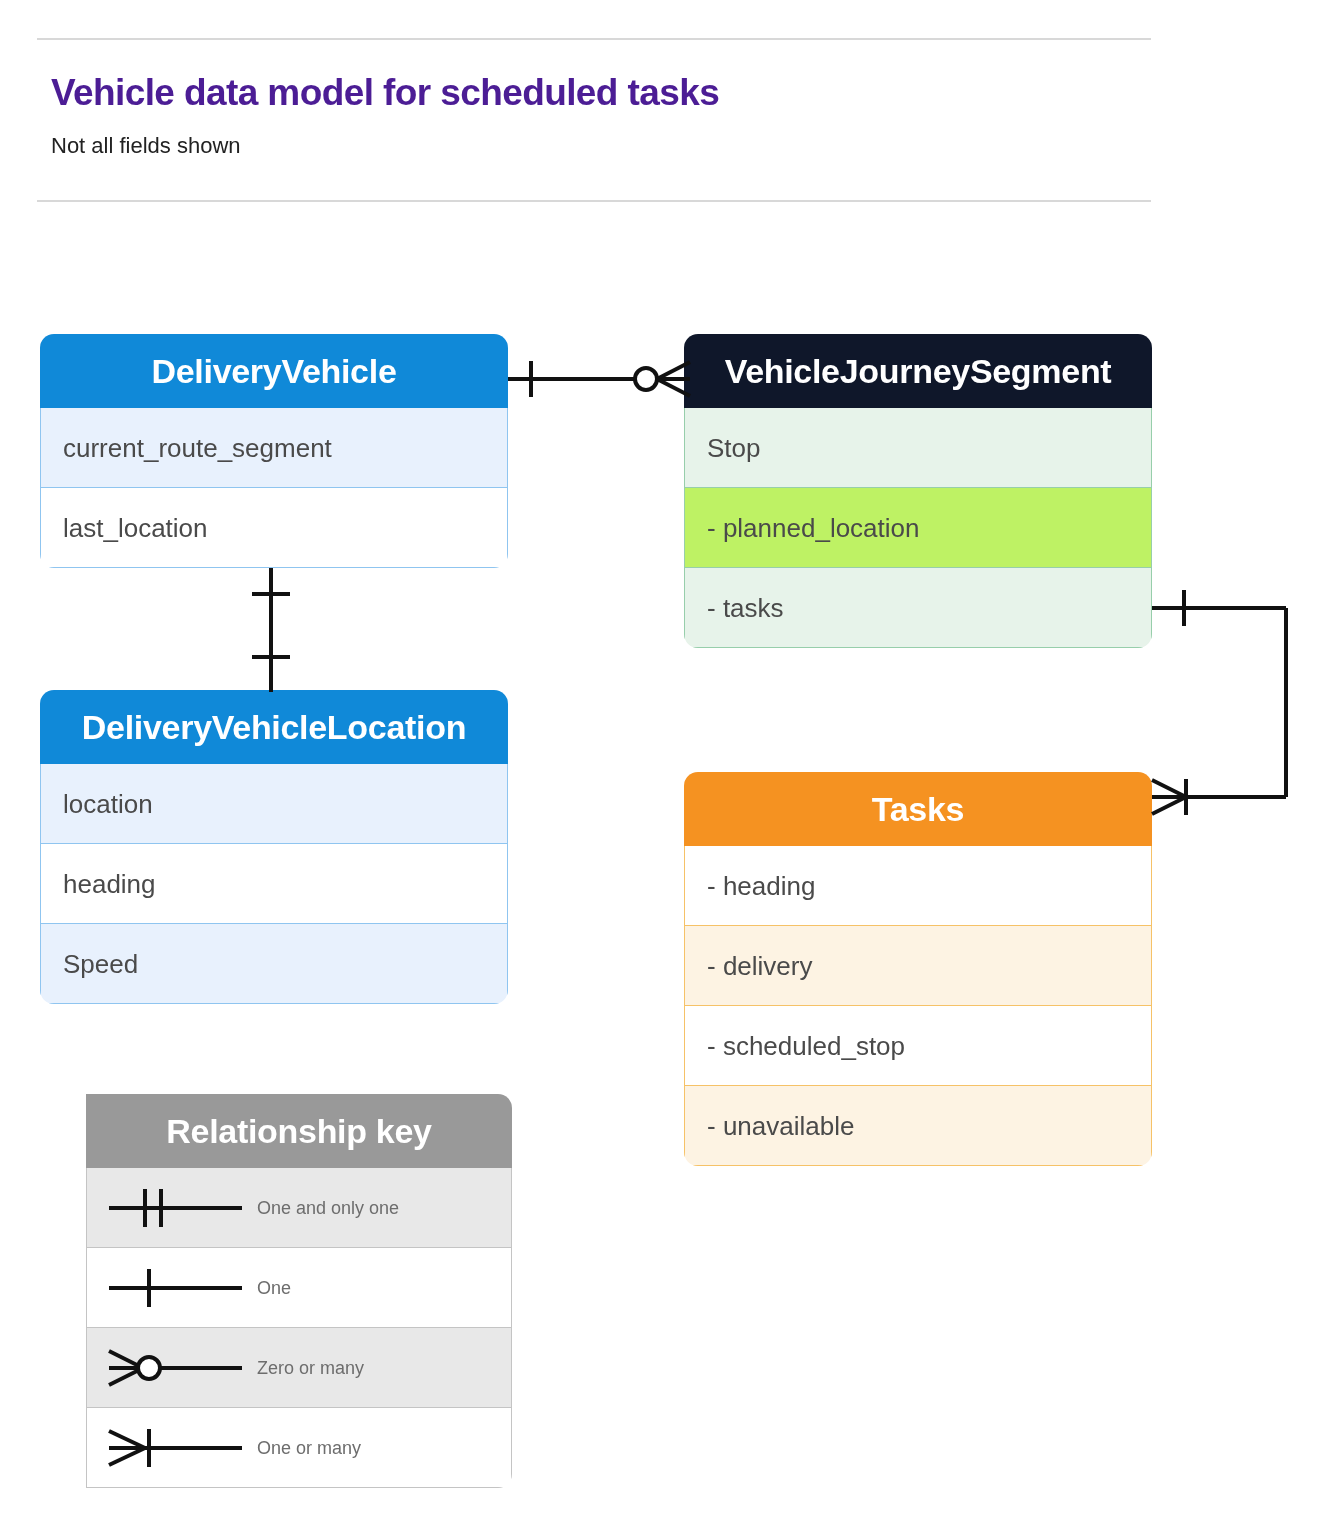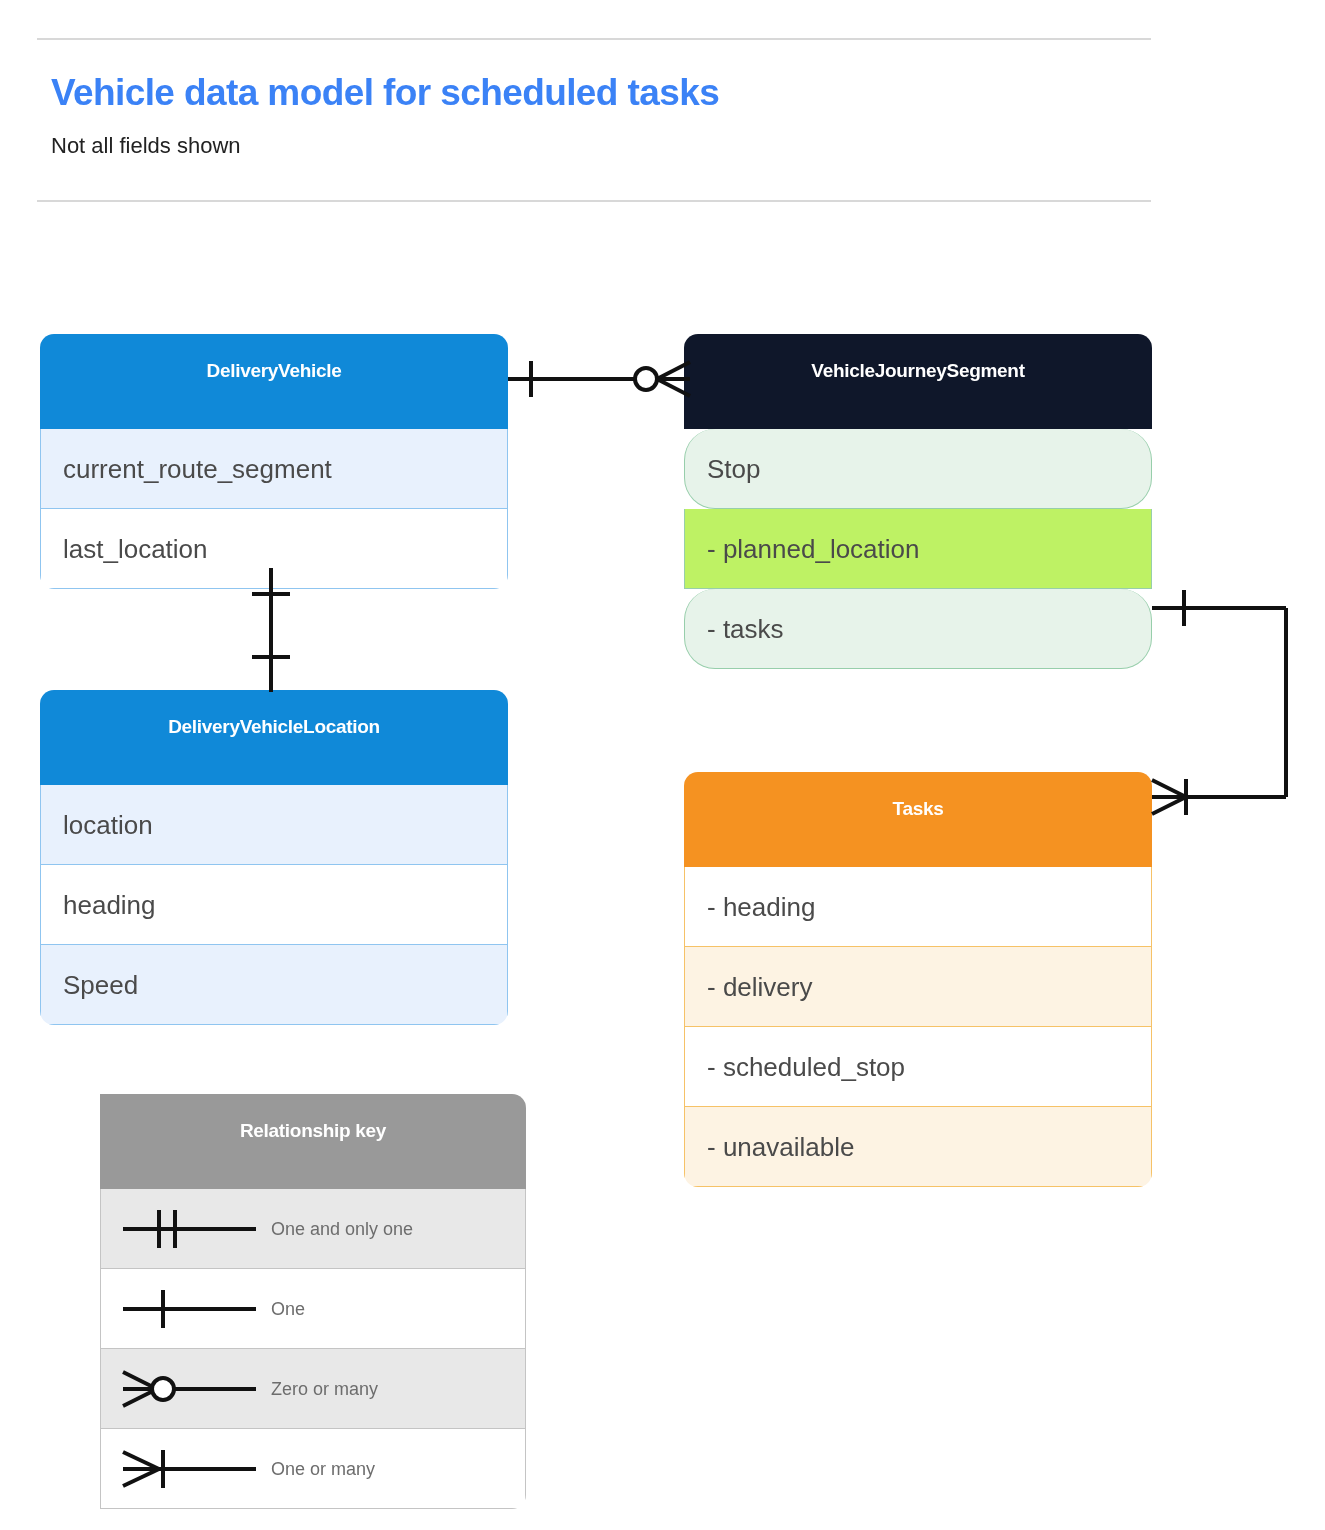--- a/index.html
+++ b/index.html
@@ -25,21 +25,21 @@
   }
   #rule-top { top: 38px; }
   #rule-bottom { top: 200px; }
 
   #page-title {
     position: absolute;
     left: 51px;
     top: 72px;
     font-size: 37px;
     font-weight: bold;
-    color: #3b82f6;
+    color: #4c1d95;
     letter-spacing: -0.6px;
     white-space: nowrap;
   }
   #page-subtitle {
     position: absolute;
     left: 51px;
     top: 133px;
     font-size: 22px;
     color: #222222;
     white-space: nowrap;
@@ -47,25 +47,25 @@
 
   
   .entity {
     position: absolute;
     width: 468px;
     border-radius: 14px;
     overflow: hidden;
     box-sizing: border-box;
   }
   .entity .ehead {
-    height: 95px;
+    height: 74px;
     line-height: 74px;
     text-align: center;
     color: #ffffff;
-    font-size: 19px;
+    font-size: 34px;
     font-weight: bold;
     letter-spacing: -0.3px;
   }
   .entity .erow {
     height: 80px;
     line-height: 80px;
     padding-left: 22px;
     font-size: 26px;
     color: #4a4a4a;
     box-sizing: border-box;
@@ -73,37 +73,37 @@
   }
 
   
   .theme-blue .ehead { background: #1089d8; }
   .theme-blue .erow  { border: 1px solid #8fc5f0; border-top: none; background: #ffffff; }
   .theme-blue .erow.alt { background: #e8f1fd; }
 
   
   .theme-green .ehead { background: #0f172a; }
   .theme-green .erow  { border: 1px solid #97ceab; border-top: none; background: #bef264; }
-  .theme-green .erow.alt { background: #e7f3ea; border-radius: 31px; }
+  .theme-green .erow.alt { background: #e7f3ea; }
 
   
   .theme-orange .ehead { background: #f59221; }
   .theme-orange .erow  { border: 1px solid #f6c267; border-top: none; background: #ffffff; }
   .theme-orange .erow.alt { background: #fdf3e3; }
 
   
   .theme-gray .ehead { background: #999999; }
   .theme-gray .erow  { border: 1px solid #c4c4c4; border-top: none; background: #ffffff; }
   .theme-gray .erow.alt { background: #e8e8e8; }
 
   #entity-delivery-vehicle   { left: 40px;  top: 334px; }
   #entity-journey-segment    { left: 684px; top: 334px; }
   #entity-vehicle-location   { left: 40px;  top: 690px; }
   #entity-tasks              { left: 684px; top: 772px; }
-  #legend-box                { left: 58px;  top: 1094px; padding-left: 42px; }
+  #legend-box                { left: 44px;  top: 1094px; padding-left: 42px; }
 
   
   #legend-box .erow {
     padding-left: 0;
     display: flex;
     align-items: center;
   }
   .legend-symbol {
     width: 170px;
     height: 78px;

